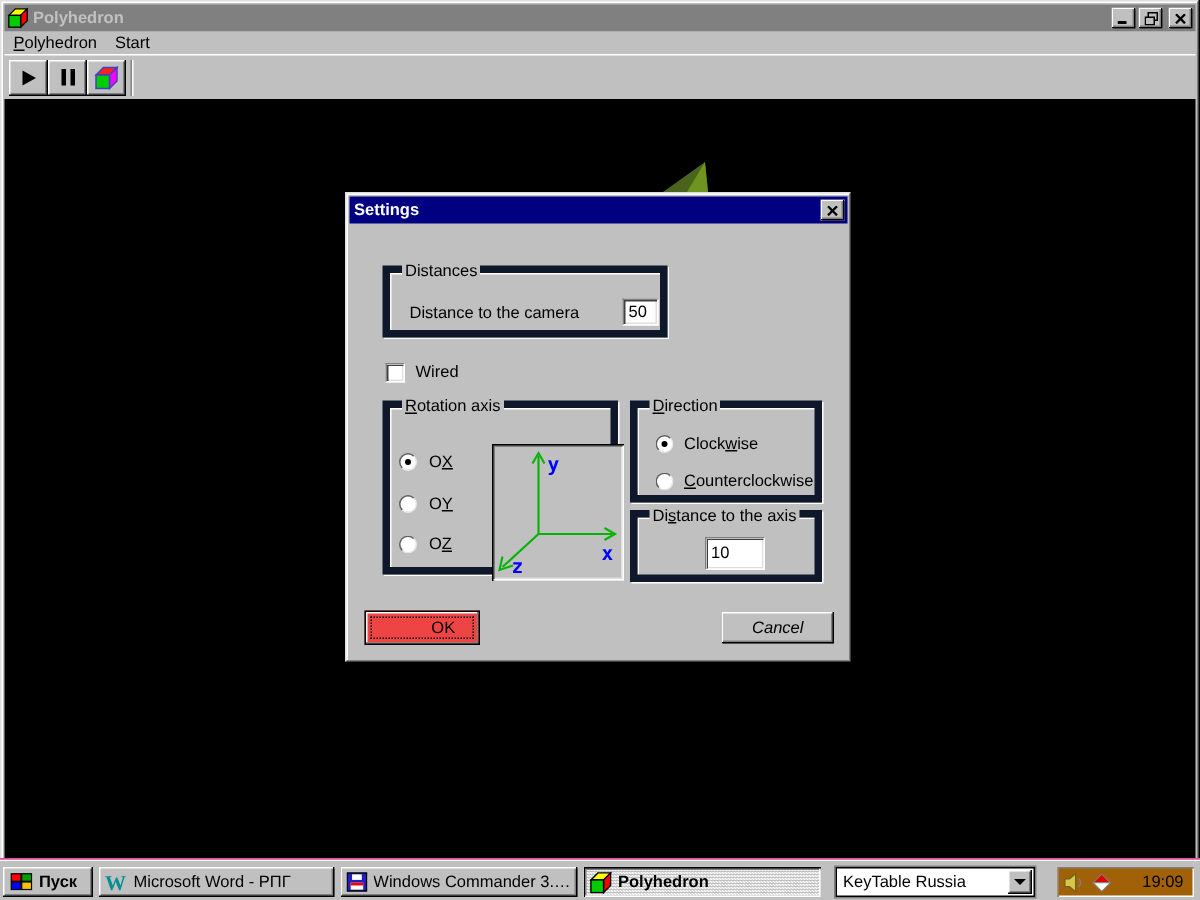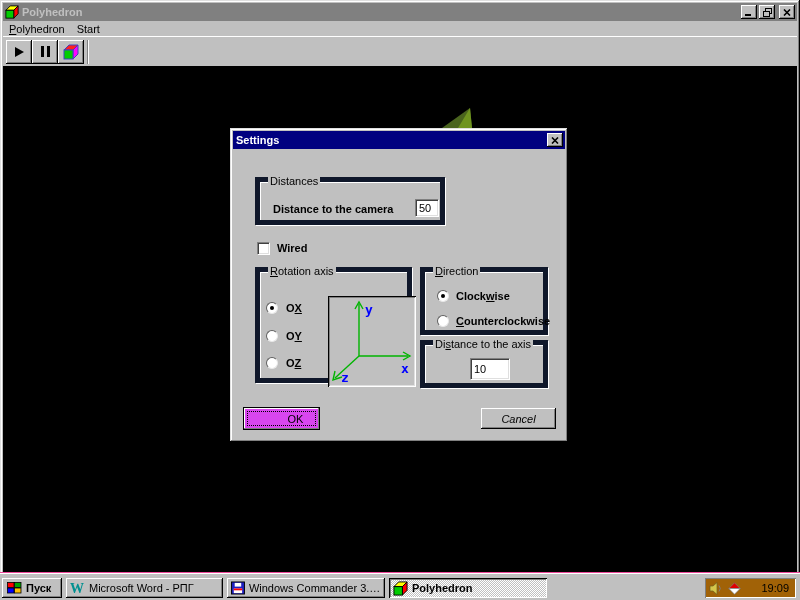--- a/index.html
+++ b/index.html
@@ -52,31 +52,31 @@
   
   .dialog { position:absolute; left:230px; top:128px; width:338px; height:314px; z-index:2; }
   .dlg-titlebar { position:absolute; left:3px; top:3px; right:3px; height:18px; background:#000080;
     display:flex; align-items:center; padding:0 3px; }
   .dlg-title { color:#fff; font-weight:bold; }
   .dlg-close { position:absolute; right:5px; top:5px; width:16px; height:14px;
     display:flex; align-items:center; justify-content:center; padding:0; }
   .group { position:absolute; border:5px solid #0f172a;
     box-shadow: 1px 1px 0 #fff, inset 1px 1px 0 #fff; }
   .group-legend { position:absolute; top:-7px; left:8px; background:#c0c0c0; padding:0 2px; }
-  .dlg-label { position:absolute; white-space:nowrap;font-weight:bold; }
+  .dlg-label { position:absolute; white-space:nowrap; }
   .checkbox { position:absolute; width:13px; height:13px; background:#fff;
     border:1px solid; border-color:#808080 #fff #fff #808080;
     box-shadow: inset 1px 1px 0 #404040, inset -1px -1px 0 #dfdfdf; }
   .radio { position:absolute; width:12px; height:12px; border-radius:50%; background:#fff;
     border:1px solid; border-color:#606060 #e8e8e8 #e8e8e8 #606060; }
   .radio .dot { position:absolute; left:3px; top:3px; width:4px; height:4px; border-radius:50%; background:#000; }
   .axis-panel { position:absolute; left:68px; top:24px; width:88px; height:91px; }
   .btn { display:flex; align-items:center; justify-content:center; }
   .btn-ok { position:absolute; left:13px; top:279px; width:77px; height:23px;
-    border:1px solid #000; background:#d946ef;
+    border:1px solid #000; background:#ef4444;
     box-shadow: inset -1px -1px 0 #808080, inset 1px 1px 0 #fff;
     outline:1px dotted #000; outline-offset:-5px;
     font-family:"Liberation Sans",sans-serif; font-size:11px;padding-left:28px; }
   .btn-cancel { position:absolute; left:251px; top:280px; width:75px; height:21px;font-style:italic; }
 
   
   .taskbar { position:absolute; left:0; top:572px; width:800px; height:28px; background:#c0c0c0;
     border-top:1px solid #ec4899; box-shadow: inset 0 1px 0 #fff; z-index:10; }
   .tb-btn { position:absolute; top:5px; height:20px; display:flex; align-items:center;
     padding:0 4px; overflow:hidden; white-space:nowrap; text-align:left; }
@@ -271,20 +271,26 @@
 
     <button class="raised tb-btn task-active" style="left:389px; width:158px;">
       <svg width="15" height="15" viewBox="0 0 16 16">
         <polygon points="1,6 6,1 15,1 10,6" fill="#ffff00" stroke="#000" stroke-width="1"></polygon>
         <polygon points="10,6 15,1 15,10 10,15" fill="#ff0000" stroke="#000" stroke-width="1"></polygon>
         <rect x="1" y="6" width="9" height="9" fill="#00cc00" stroke="#000" stroke-width="1"></rect>
       </svg>
       <span class="lbl">Polyhedron</span>
     </button>
 
+    <div class="combo">
+      <span class="combo-text">KeyTable Russia</span>
+      <button class="raised combo-arrow">
+        <span class="arrow-down"></span>
+      </button>
+    </div>
 
     <div class="tray sunk">
       <svg width="14" height="13" viewBox="0 0 14 13">
         <polygon points="1,4 4,4 8,0.5 8,12.5 4,9 1,9" fill="#d6c64a" stroke="#6b5f1f" stroke-width="0.7"></polygon>
         <path d="M10 3.5 Q12.5 6.5 10 9.5" stroke="#808080" stroke-width="1" fill="none"></path>
       </svg>
       <svg width="13" height="13" viewBox="0 0 13 13">
         <polygon points="0.8,6.5 6.5,0.8 12.2,6.5" fill="#e00000" stroke="#808080" stroke-width="0.7"></polygon>
         <polygon points="0.8,6.5 12.2,6.5 6.5,12.2" fill="#ffffff" stroke="#808080" stroke-width="0.7"></polygon>
       </svg>

